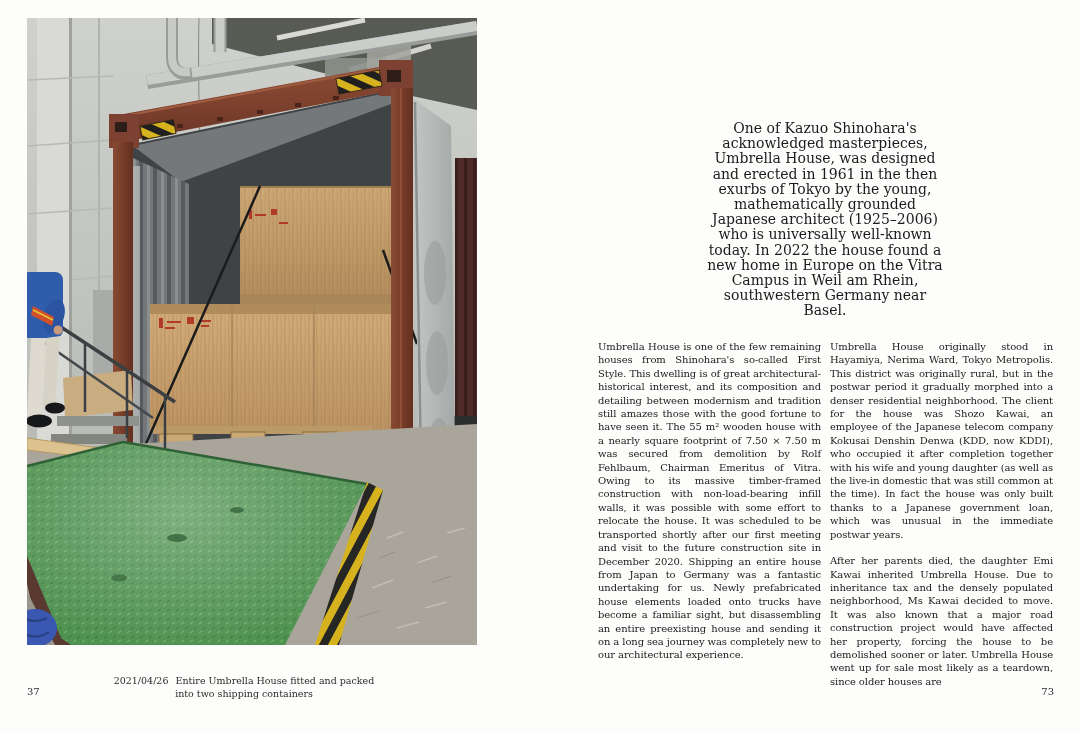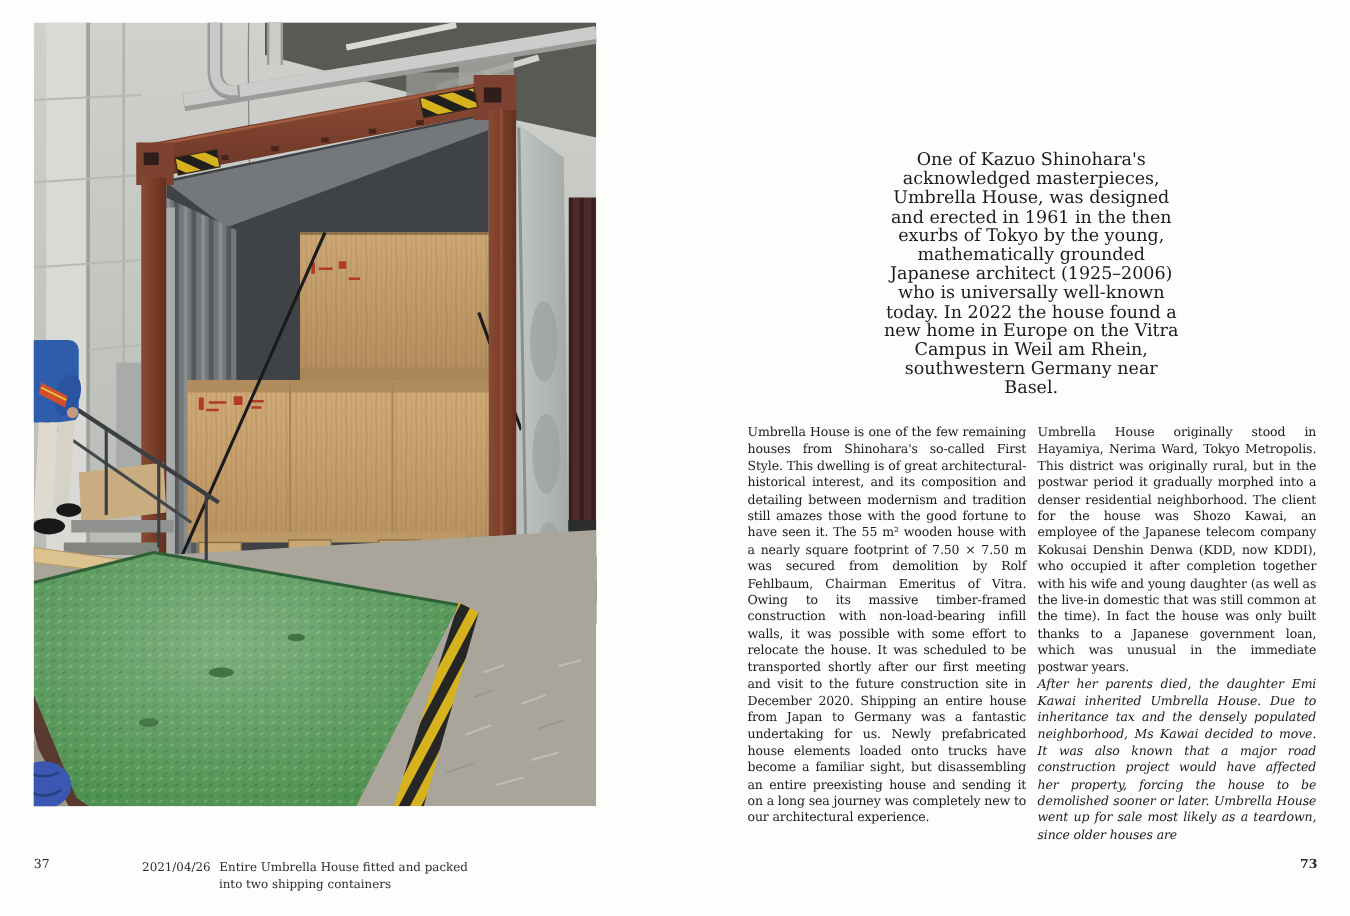--- a/index.html
+++ b/index.html
@@ -1,31 +1,31 @@
 <!DOCTYPE html>
 <html><head>
 <meta charset="utf-8">
 <style>
   html,body{margin:0;padding:0;}
   body{width:1080px;height:733px;background:#ffffff;font-family:"DejaVu Serif", serif;color:#1b1b1b;}
   .spread{position:relative;width:1080px;height:733px;background:#fdfdfc;overflow:hidden;}
   .photo-wrap{position:absolute;left:27px;top:18px;width:450px;height:627px;}
   .photo-wrap svg{display:block;width:450px;height:627px;}
-  .caption{position:absolute;left:110px;top:688px;width:268px;text-align:center;
+  .caption{position:absolute;left:110px;top:674px;width:268px;text-align:center;
            font-size:9.5px;line-height:13px;color:#2b2b2b;}
   .caption .gap{display:inline-block;width:7px;}
   .pagenum{position:absolute;top:686px;font-size:10px;color:#2b2b2b;}
   .pagenum.left{left:27px;}
-  .pagenum.right{left:1026px;width:28px;text-align:right;font-weight:bold;}
+  .pagenum.right{left:1026px;width:28px;text-align:right;}
   .intro{position:absolute;left:703px;top:121px;width:244px;text-align:center;
          font-size:14px;line-height:15.2px;color:#1b1b1b;}
   .col{position:absolute;top:340px;width:223px;text-align:justify;
        font-size:10px;line-height:13.4px;letter-spacing:-0.1px;color:#1b1b1b;}
   .col p{margin:0;}
-  .col p + p{font-style:italic;}
+  .col p + p{margin-top:13px;}
   .col-a{left:598px;}
   .col-b{left:830px;}
 </style>
 </head>
 <body>
 
 <div class="spread">
 
   <div class="photo-wrap">
     <svg viewBox="0 0 450 627" xmlns="http://www.w3.org/2000/svg">

